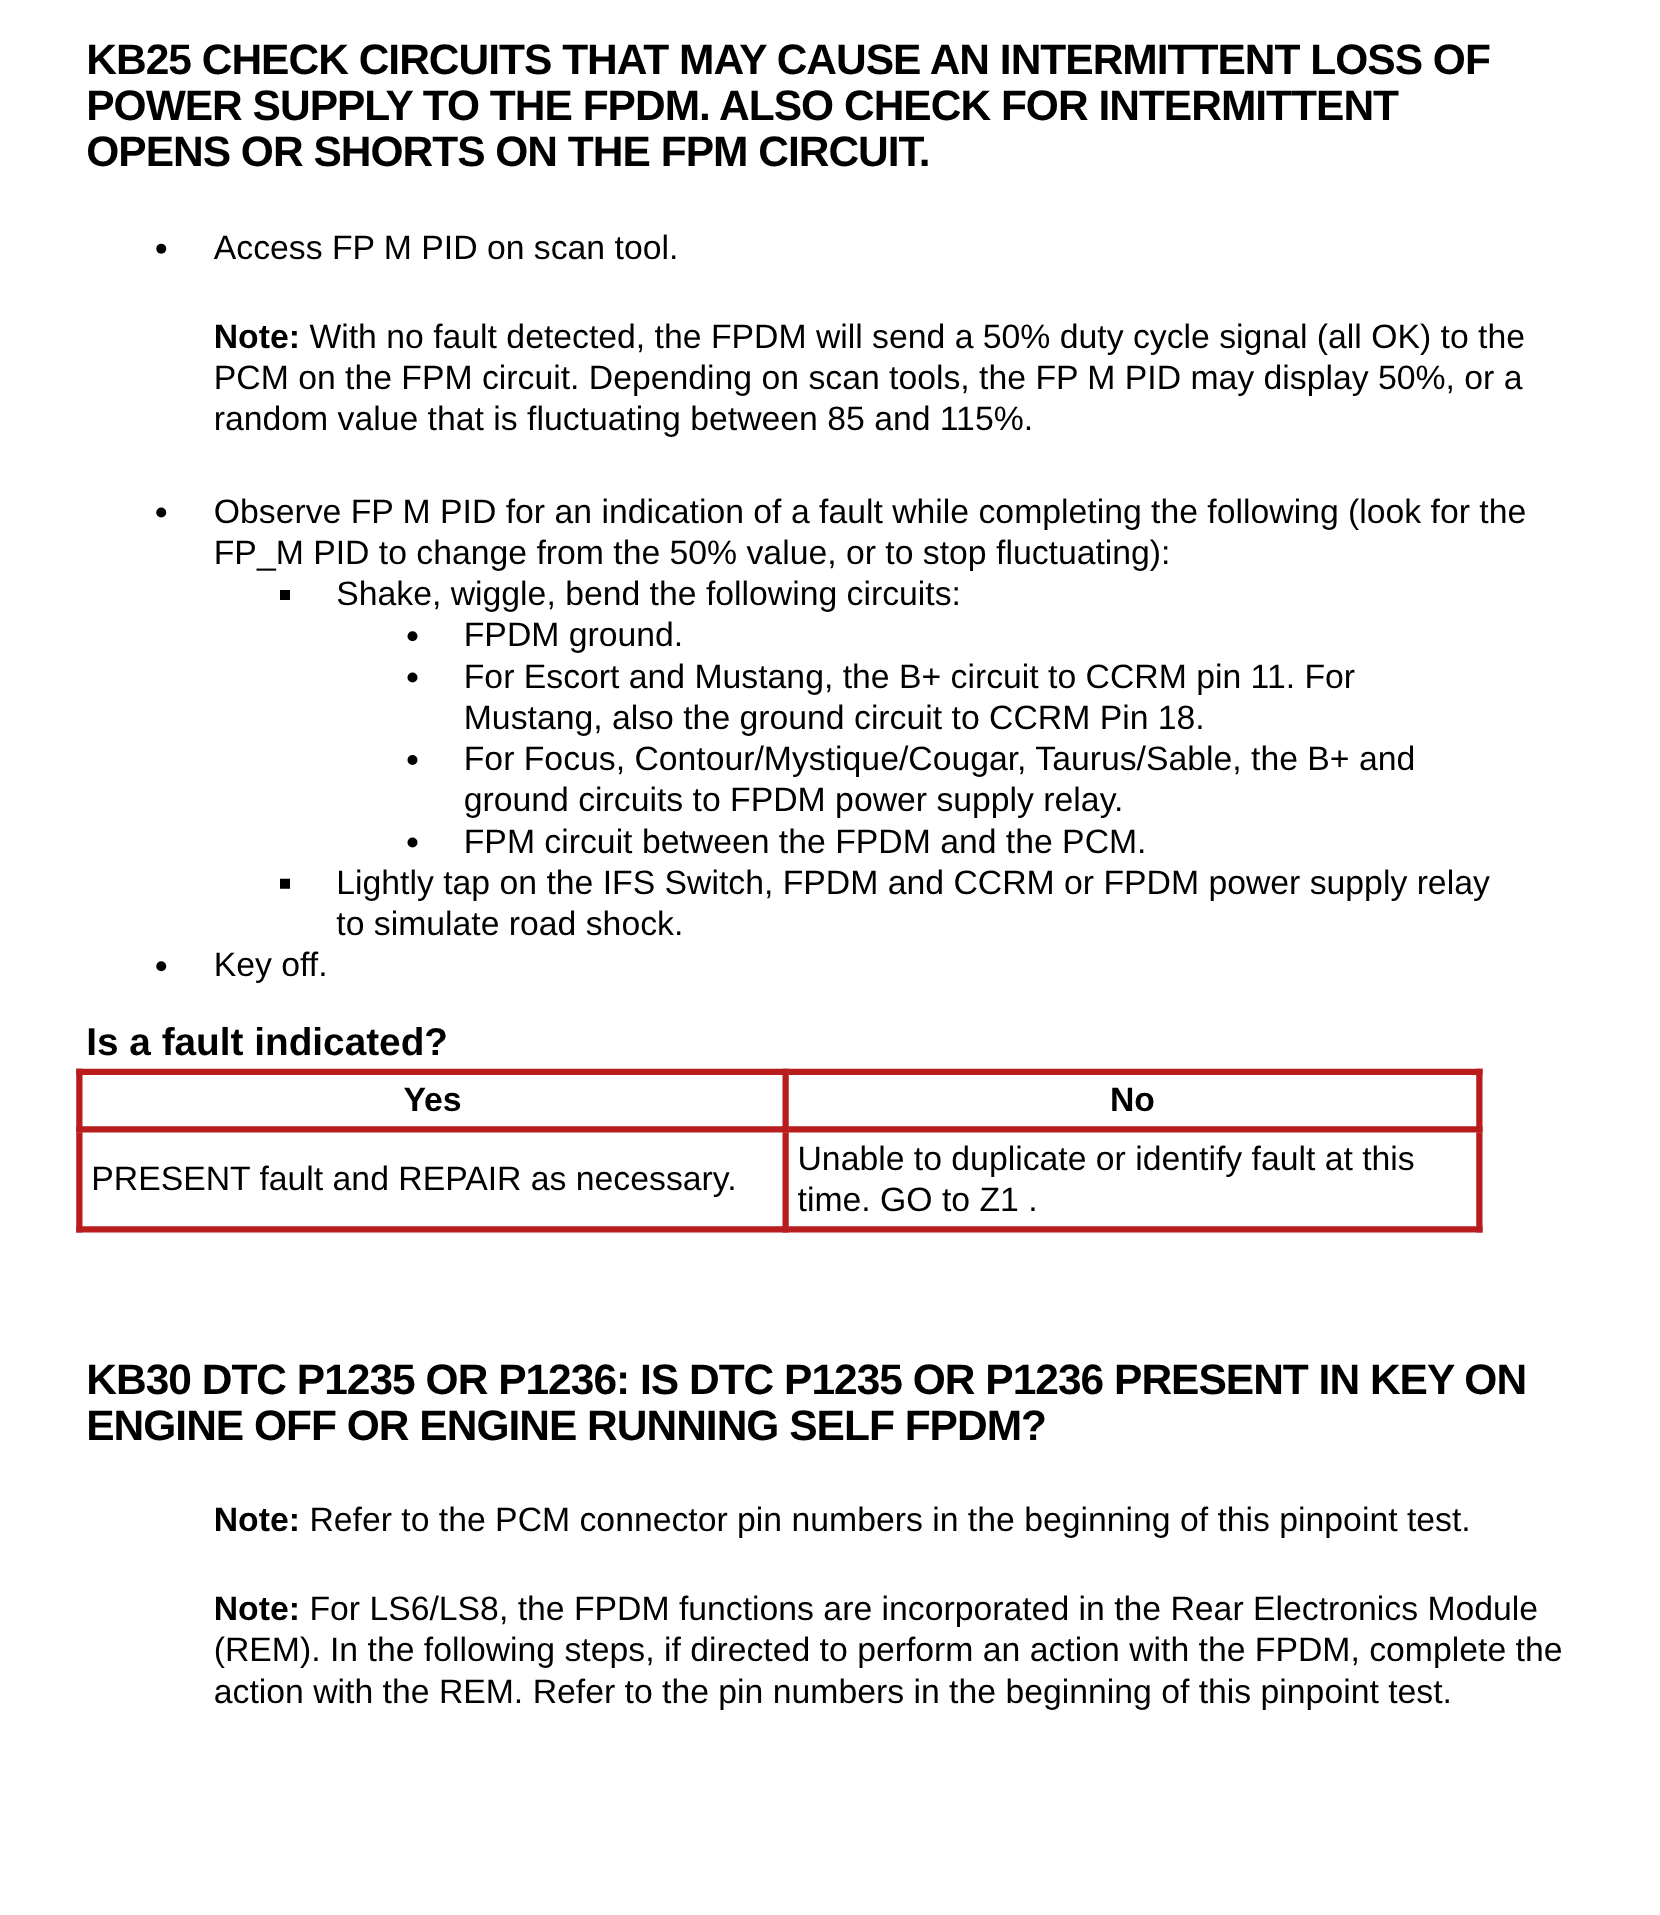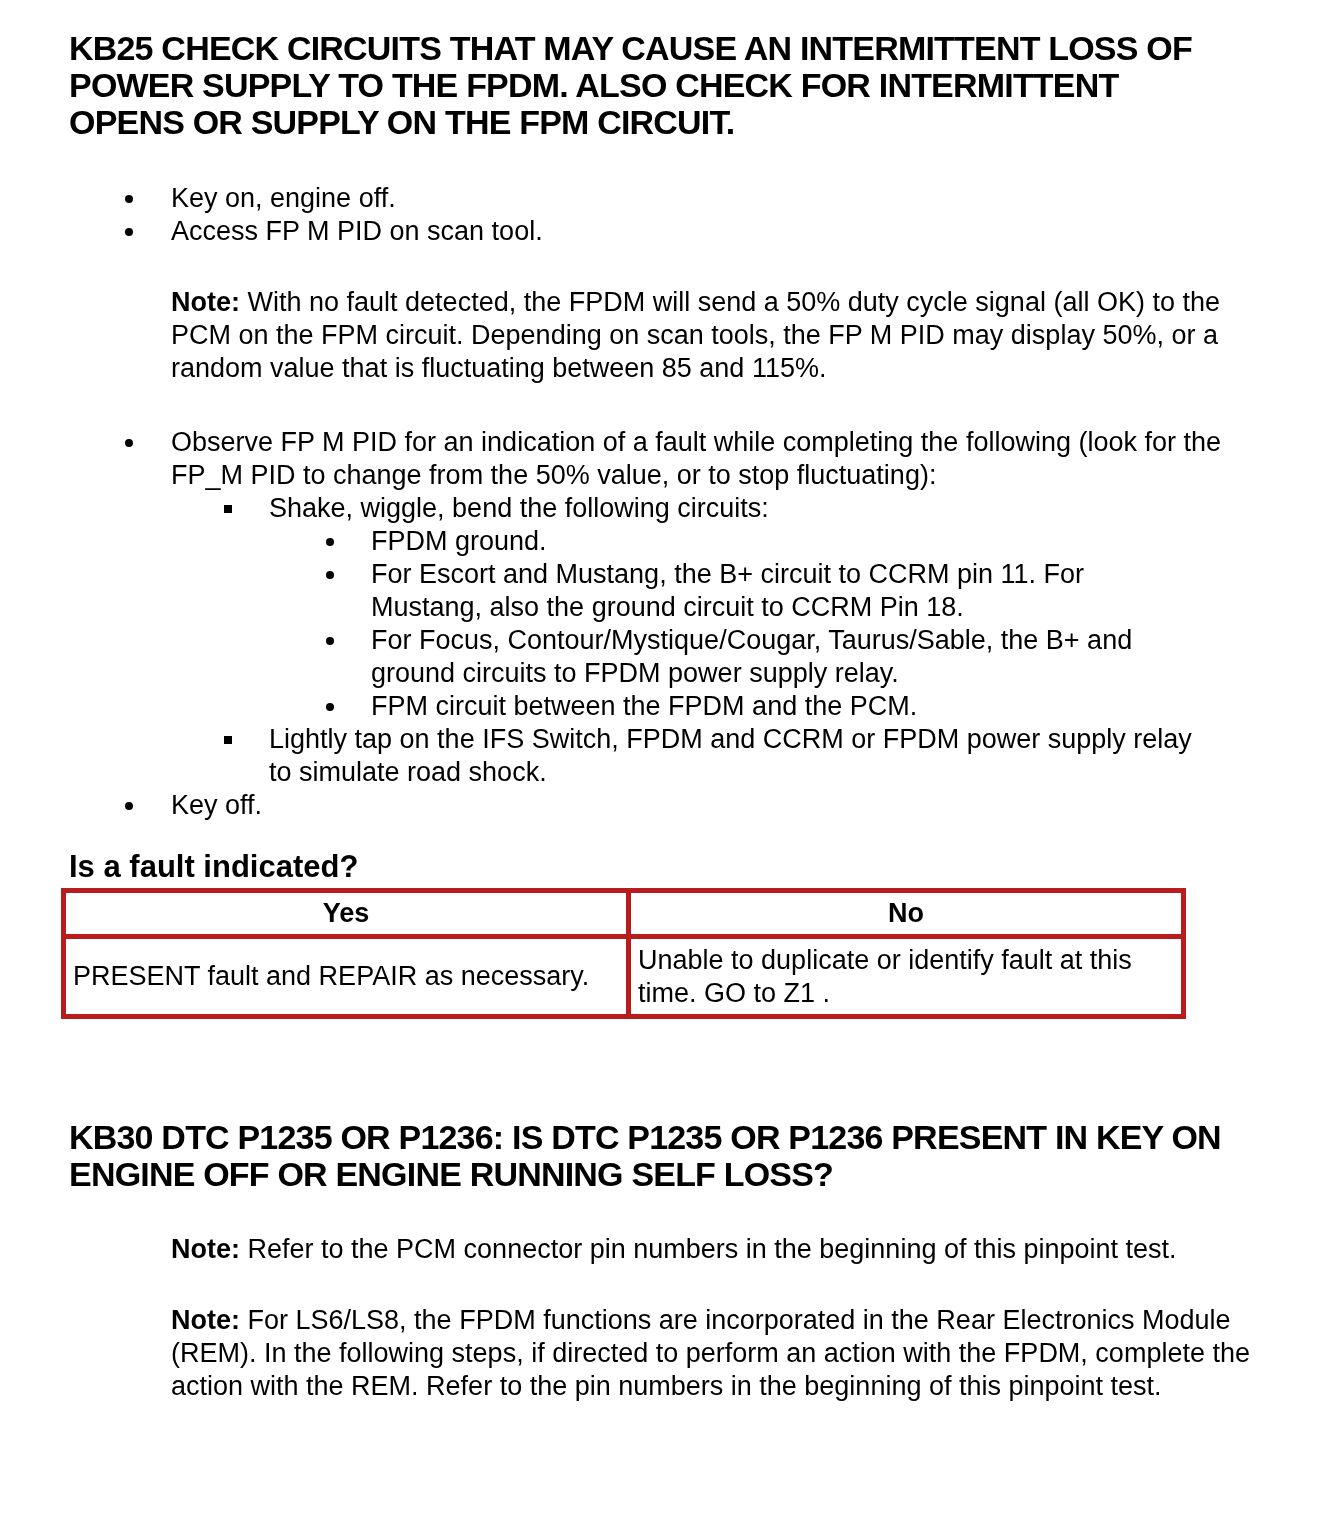--- a/index.html
+++ b/index.html
@@ -47,25 +47,24 @@
   #note-kb30-2 { margin-top:38px; }
 </style>
 </head>
 <body>
 
 <div class="page">
 
   <div class="h" id="kb25-heading">
     <div>KB25 CHECK CIRCUITS THAT MAY CAUSE AN INTERMITTENT LOSS OF</div>
     <div>POWER SUPPLY TO THE FPDM. ALSO CHECK FOR INTERMITTENT</div>
-    <div>OPENS OR SUPPLY ON THE FPM CIRCUIT.</div>
+    <div>OPENS OR SHORTS ON THE FPM CIRCUIT.</div>
   </div>
 
   <ul class="l1 bodytext">
-    <li class="bulleted">Key on, engine off.</li>
     <li class="bulleted">Access FP M PID on scan tool.</li>
     <li class="note-inline"><span class="note-label">Note:</span>
       <span>With no fault detected, the FPDM will send a 50% duty cycle signal (all OK) to the PCM on the FPM circuit. Depending on scan tools, the FP M PID may display 50%, or a random value that is fluctuating between 85 and 115%.</span></li>
     <li class="bulleted"><span>Observe FP M PID for an indication of a fault while completing the following (look for the FP_M PID to change from the 50% value, or to stop fluctuating):</span>
       <ul class="l2">
         <li><span>Shake, wiggle, bend the following circuits:</span>
           <ul class="l3">
             <li>FPDM ground.</li>
             <li>For Escort and Mustang, the B+ circuit to CCRM pin 11. For Mustang, also the ground circuit to CCRM Pin 18.</li>
             <li>For Focus, Contour/Mystique/Cougar, Taurus/Sable, the B+ and ground circuits to FPDM power supply relay.</li>
@@ -94,21 +93,21 @@
     <tbody>
       <tr>
         <td>PRESENT fault and REPAIR as necessary.</td>
         <td>Unable to duplicate or identify fault at this time. GO to Z1 .</td>
       </tr>
     </tbody>
   </table>
 
   <div class="h" id="kb30-heading">
     <div>KB30 DTC P1235 OR P1236: IS DTC P1235 OR P1236 PRESENT IN KEY ON</div>
-    <div>ENGINE OFF OR ENGINE RUNNING SELF LOSS?</div>
+    <div>ENGINE OFF OR ENGINE RUNNING SELF FPDM?</div>
   </div>
 
   <div class="bodytext note-bottom" id="note-kb30-1"><span class="note-label">Note:</span>
     <span>Refer to the PCM connector pin numbers in the beginning of this pinpoint test.</span></div>
 
   <div class="bodytext note-bottom" id="note-kb30-2"><span class="note-label">Note:</span>
     <span>For LS6/LS8, the FPDM functions are incorporated in the Rear Electronics Module (REM). In the following steps, if directed to perform an action with the FPDM, complete the action with the REM. Refer to the pin numbers in the beginning of this pinpoint test.</span></div>
 
 </div>
 

